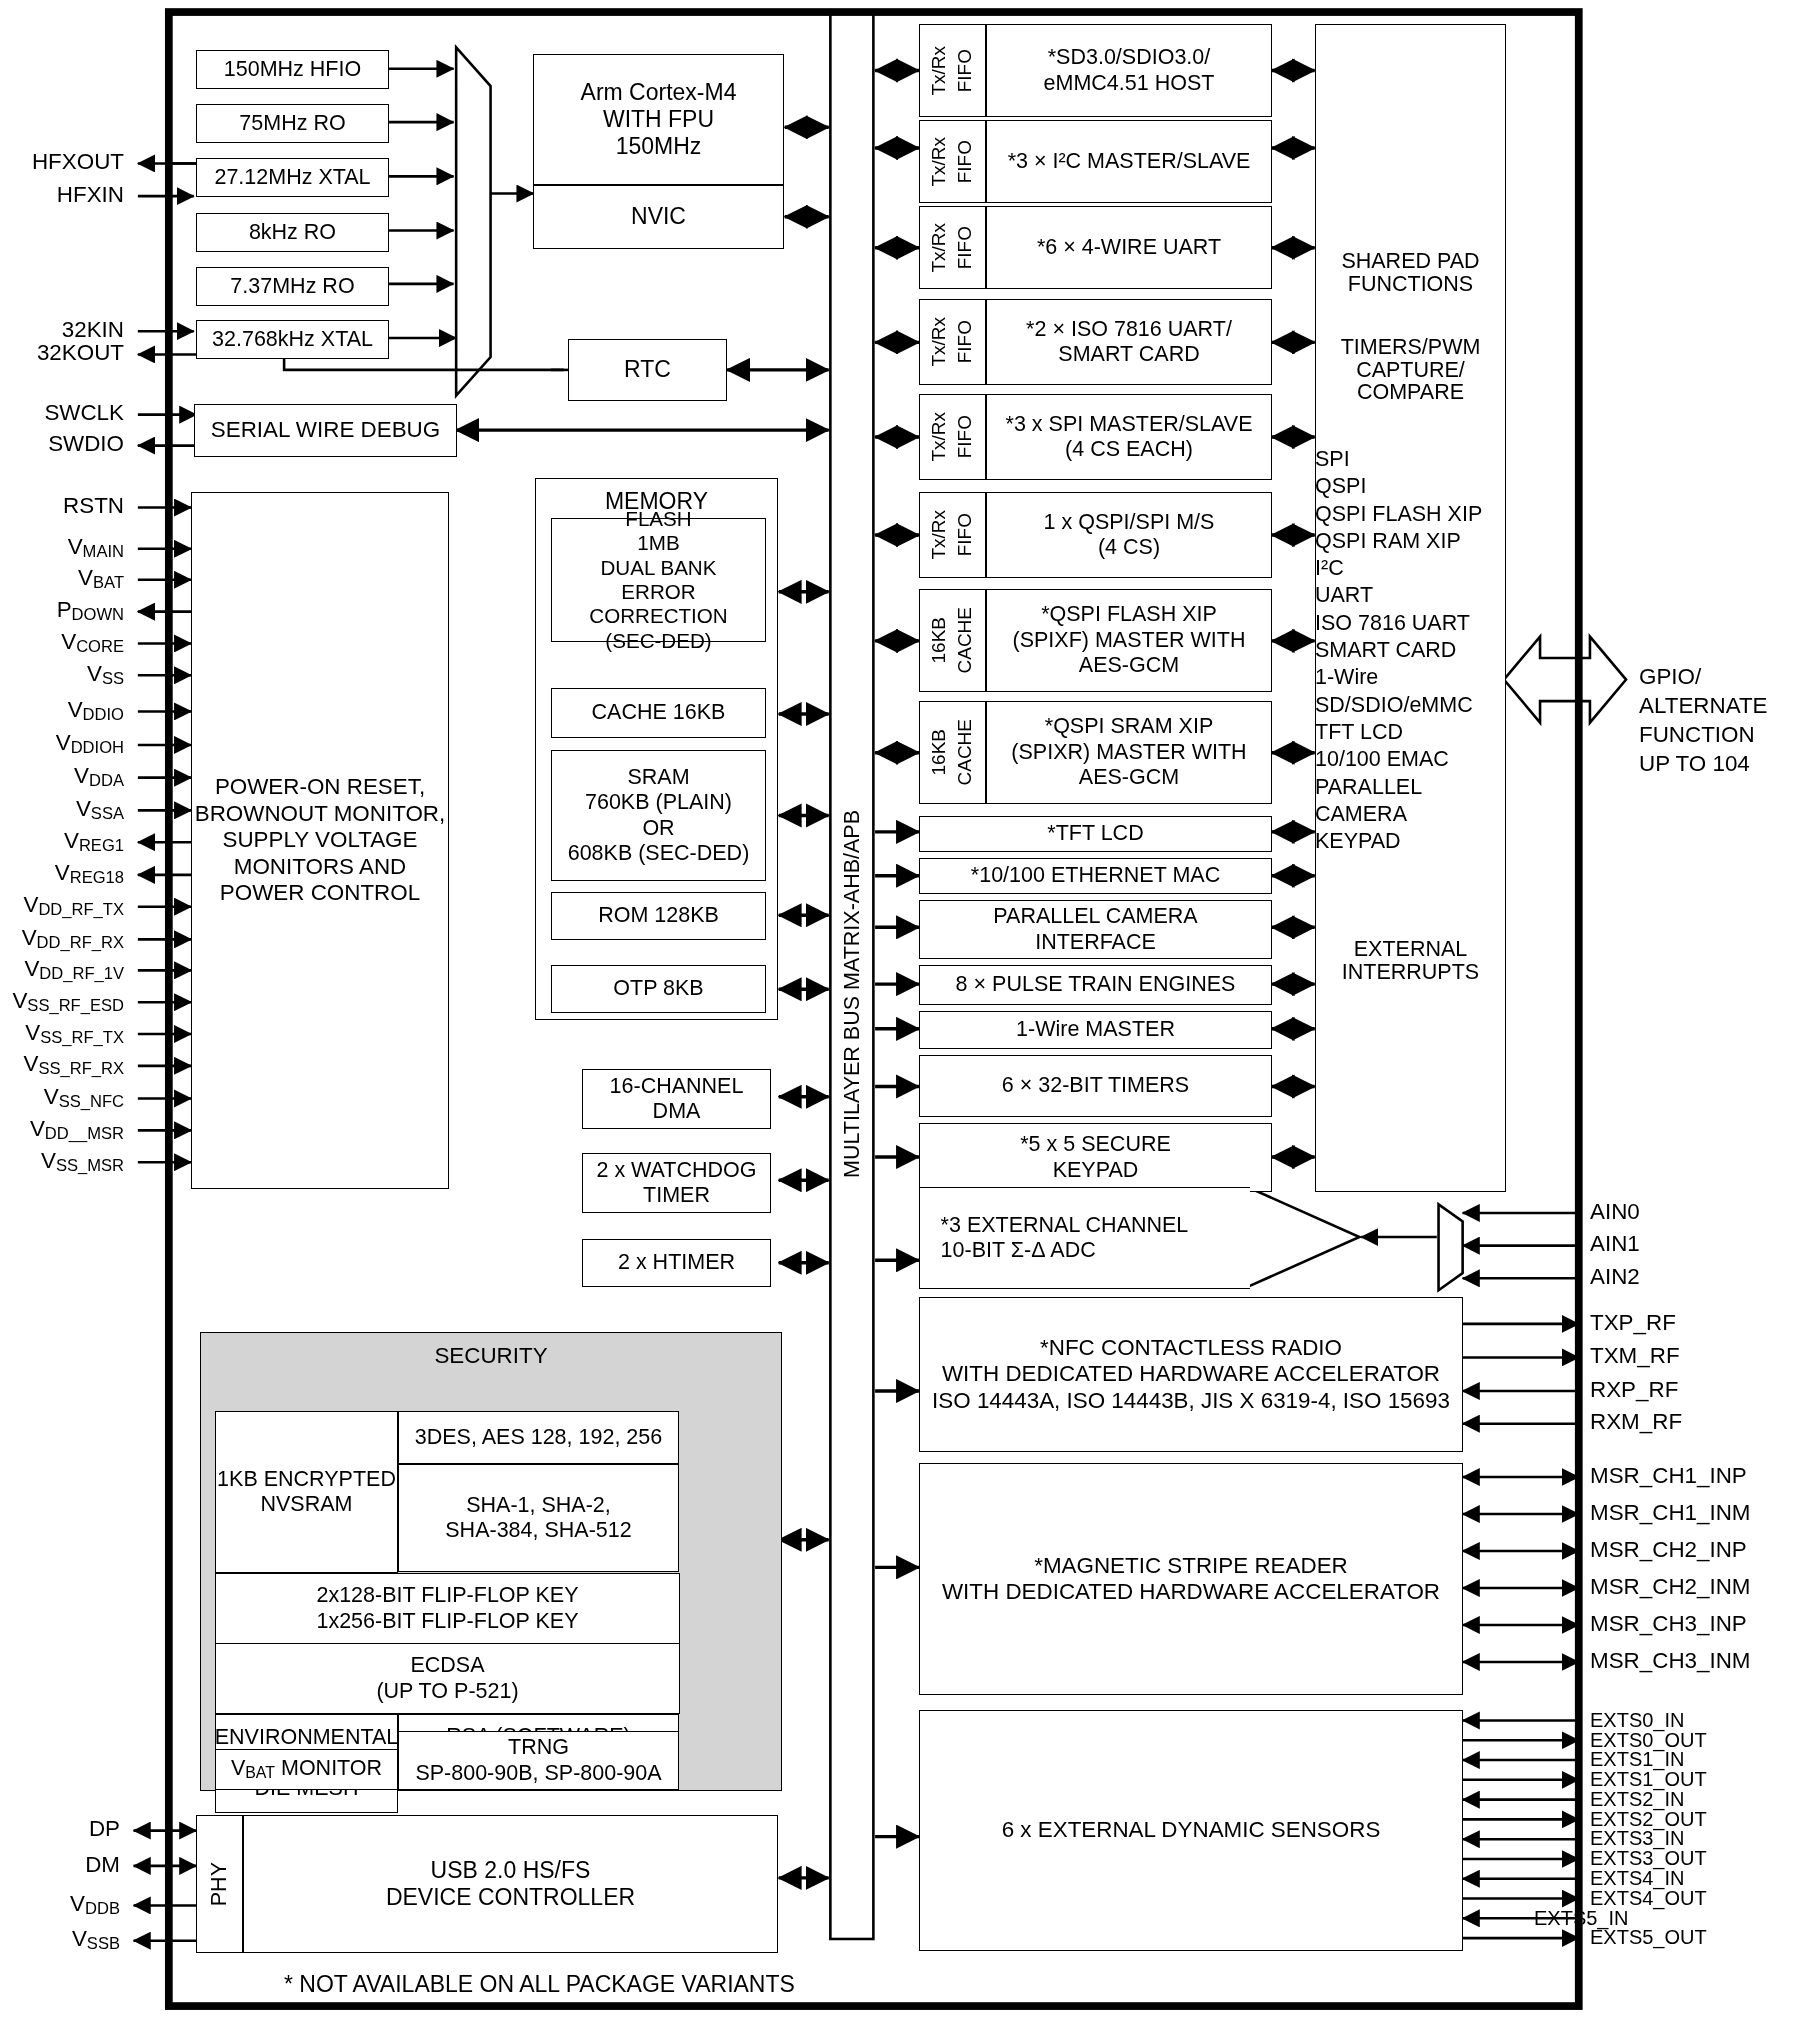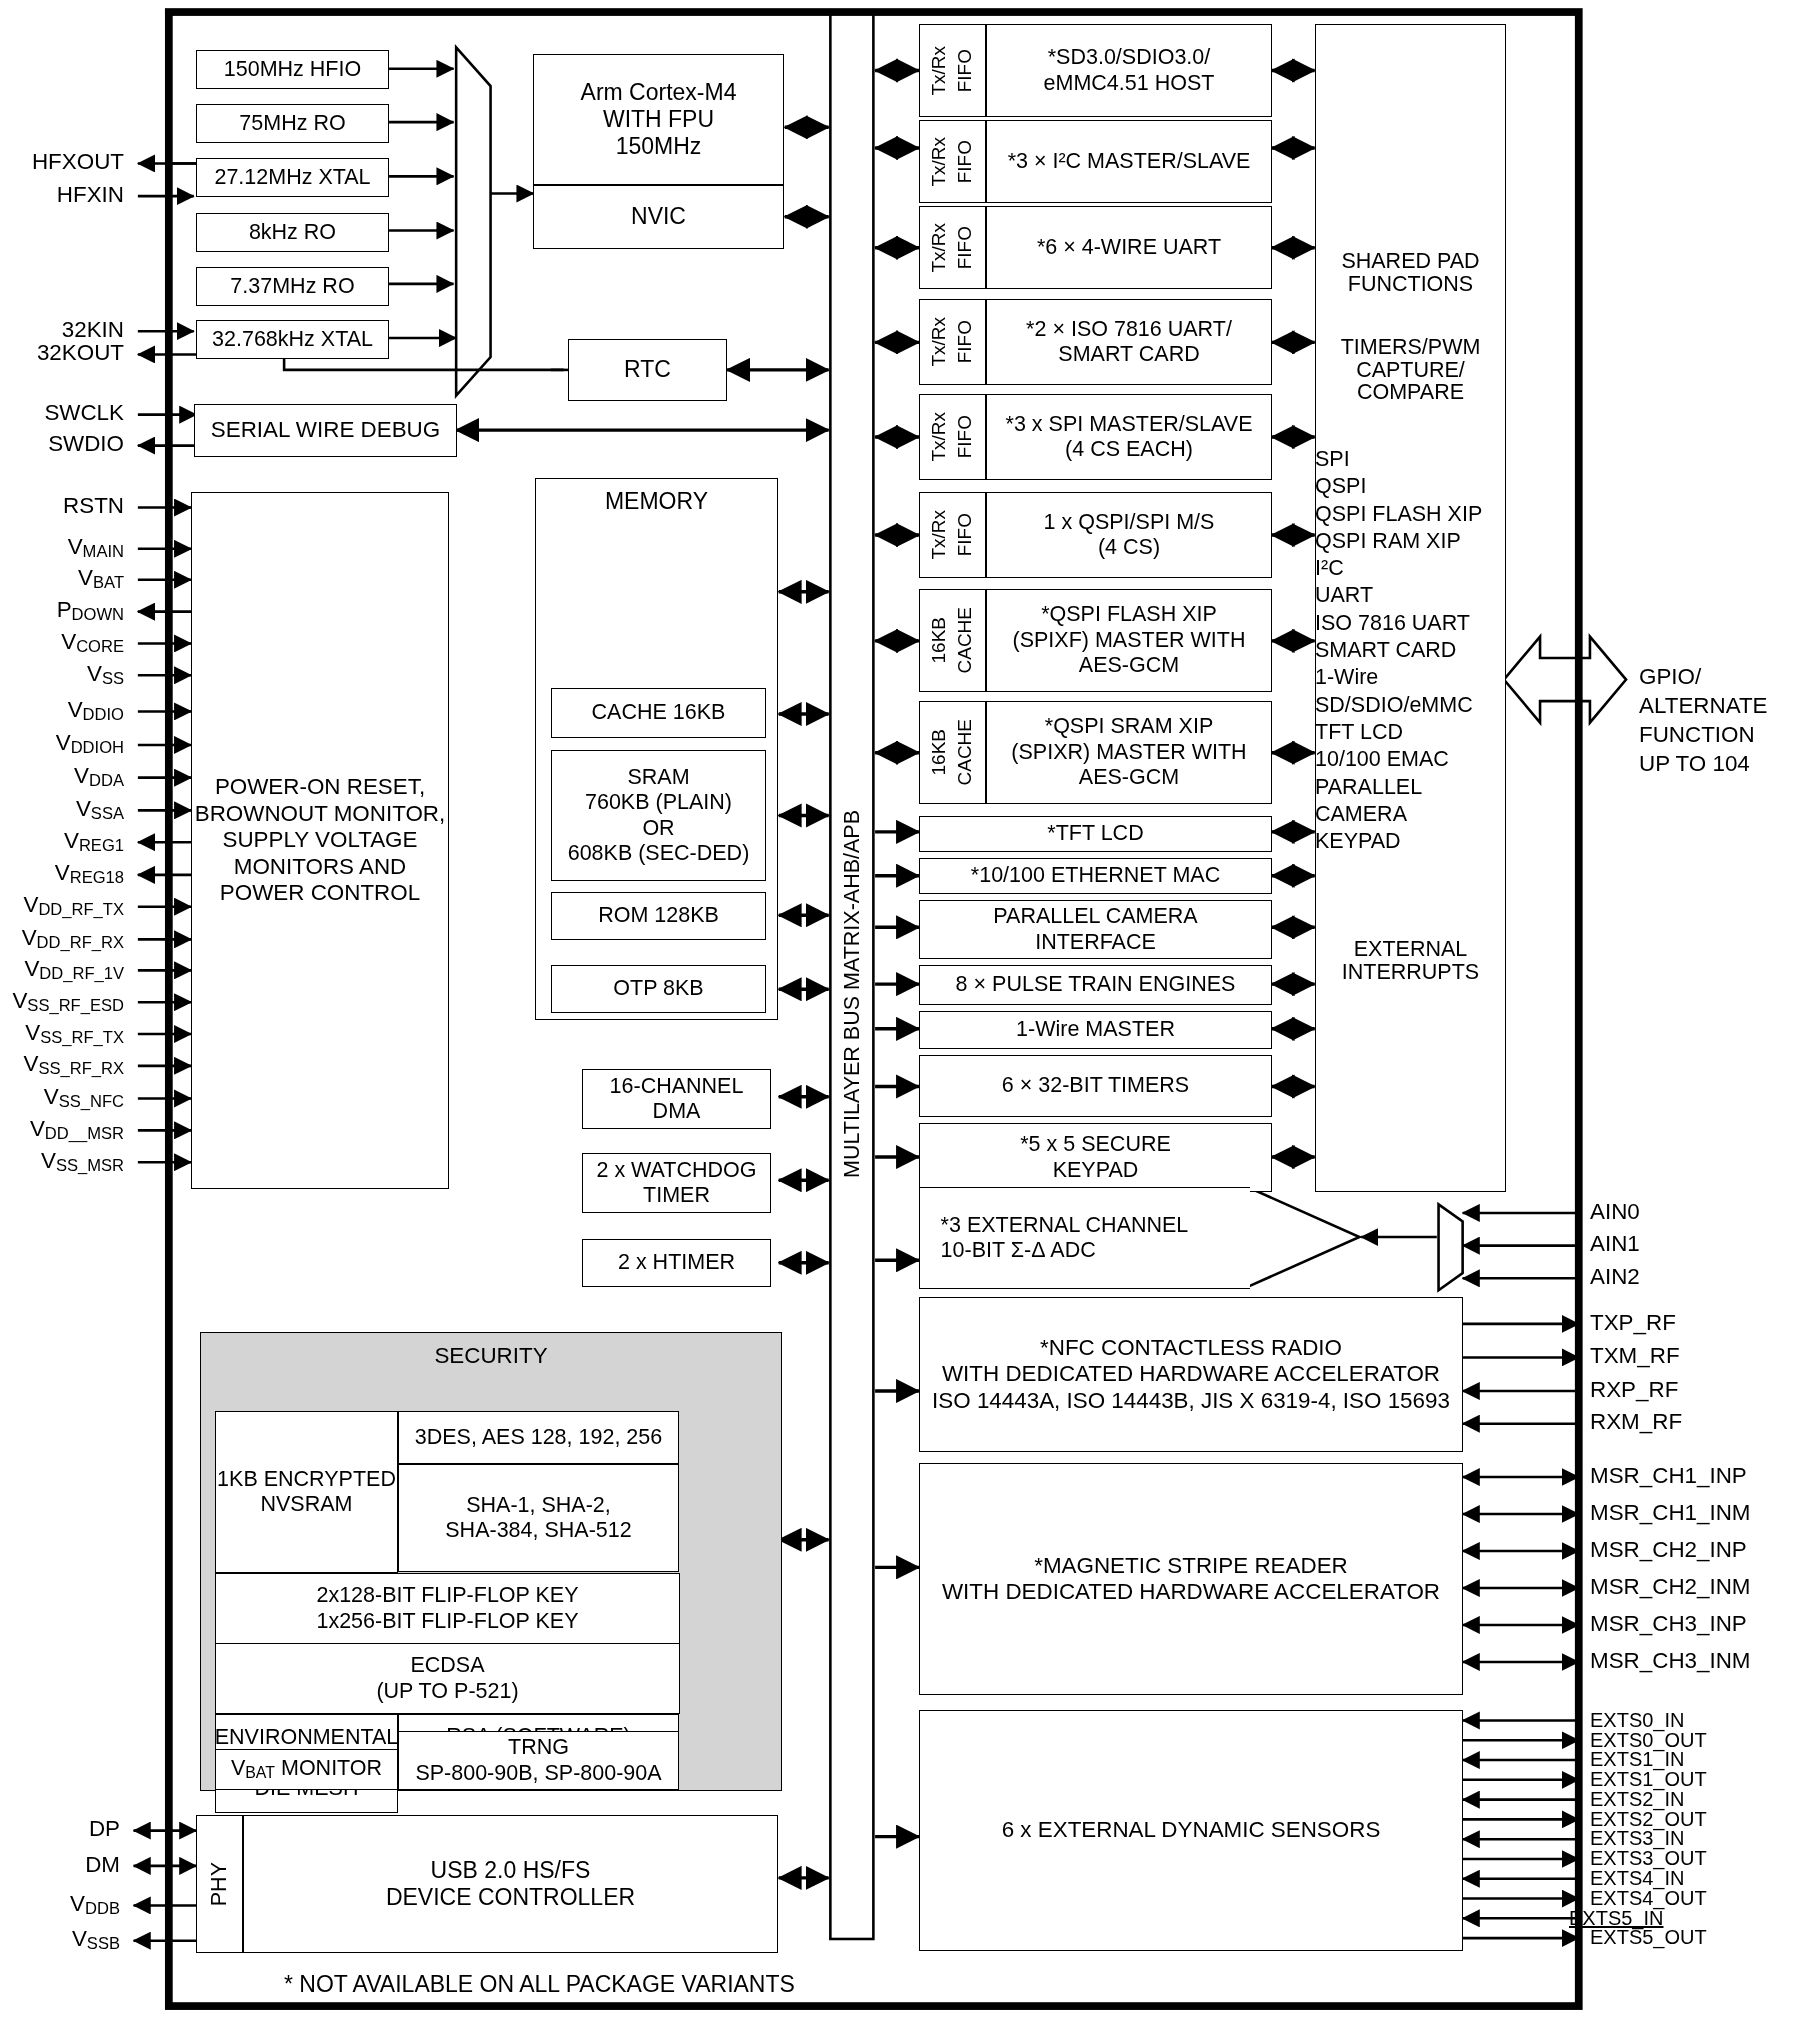--- a/index.html
+++ b/index.html
@@ -237,20 +237,27 @@
   <div class="box thin" style="left:191px;top:492px;width:258px;height:697px;flex-direction:column;font-size:22.4px;">
     <span>POWER-ON RESET,</span>
     <span>BROWNOUT MONITOR,</span>
     <span>SUPPLY VOLTAGE</span>
     <span>MONITORS AND</span>
     <span>POWER CONTROL</span>
   </div>
 
   <div class="box thin" style="left:535px;top:478px;width:243px;height:542px;display:block;">
     <div style="text-align:center;font-size:23px;padding-top:8.6px;">MEMORY</div>
+  </div>
+  <div class="box thin" style="left:551px;top:518px;width:215px;height:124px;flex-direction:column;font-size:20.6px;">
+    <span>FLASH</span>
+    <span>1MB</span>
+    <span>DUAL BANK</span>
+    <span>ERROR CORRECTION</span>
+    <span>(SEC-DED)</span>
   </div>
   <div class="box thin" style="left:551px;top:688px;width:215px;height:50px;font-size:21.5px;">
     <span>CACHE 16KB</span>
   </div>
   <div class="box thin" style="left:551px;top:750px;width:215px;height:131px;flex-direction:column;font-size:21.5px;">
     <span>SRAM</span>
     <span>760KB (PLAIN)</span>
     <span>OR</span>
     <span>608KB (SEC-DED)</span>
   </div>
@@ -531,21 +538,21 @@
       <div class="pinlbl pin-l" style="left: 1590px; top: 1709px; font-size: 20px;">EXTS0_IN</div>
       <div class="pinlbl pin-l" style="left: 1590px; top: 1729px; font-size: 20px;">EXTS0_OUT</div>
       <div class="pinlbl pin-l" style="left: 1590px; top: 1748px; font-size: 20px;">EXTS1_IN</div>
       <div class="pinlbl pin-l" style="left: 1590px; top: 1768px; font-size: 20px;">EXTS1_OUT</div>
       <div class="pinlbl pin-l" style="left: 1590px; top: 1788px; font-size: 20px;">EXTS2_IN</div>
       <div class="pinlbl pin-l" style="left: 1590px; top: 1808px; font-size: 20px;">EXTS2_OUT</div>
       <div class="pinlbl pin-l" style="left: 1590px; top: 1827px; font-size: 20px;">EXTS3_IN</div>
       <div class="pinlbl pin-l" style="left: 1590px; top: 1847px; font-size: 20px;">EXTS3_OUT</div>
       <div class="pinlbl pin-l" style="left: 1590px; top: 1867px; font-size: 20px;">EXTS4_IN</div>
       <div class="pinlbl pin-l" style="left: 1590px; top: 1887px; font-size: 20px;">EXTS4_OUT</div>
-      <div class="pinlbl pin-l" style="left: 1569px; top: 1907px; font-size: 20px; text-decoration: underline;">EXTS5_IN</div>
+      <div class="pinlbl pin-l" style="left: 1534px; top: 1907px; font-size: 20px;">EXTS5_IN</div>
       <div class="pinlbl pin-l" style="left: 1590px; top: 1926px; font-size: 20px;">EXTS5_OUT</div>
     </div>
 
   <div class="lbl" style="left:284px;top:1972px;font-size:23px;">
     <span>* NOT AVAILABLE ON ALL PACKAGE VARIANTS</span>
   </div>
 
 </div>
 
 

